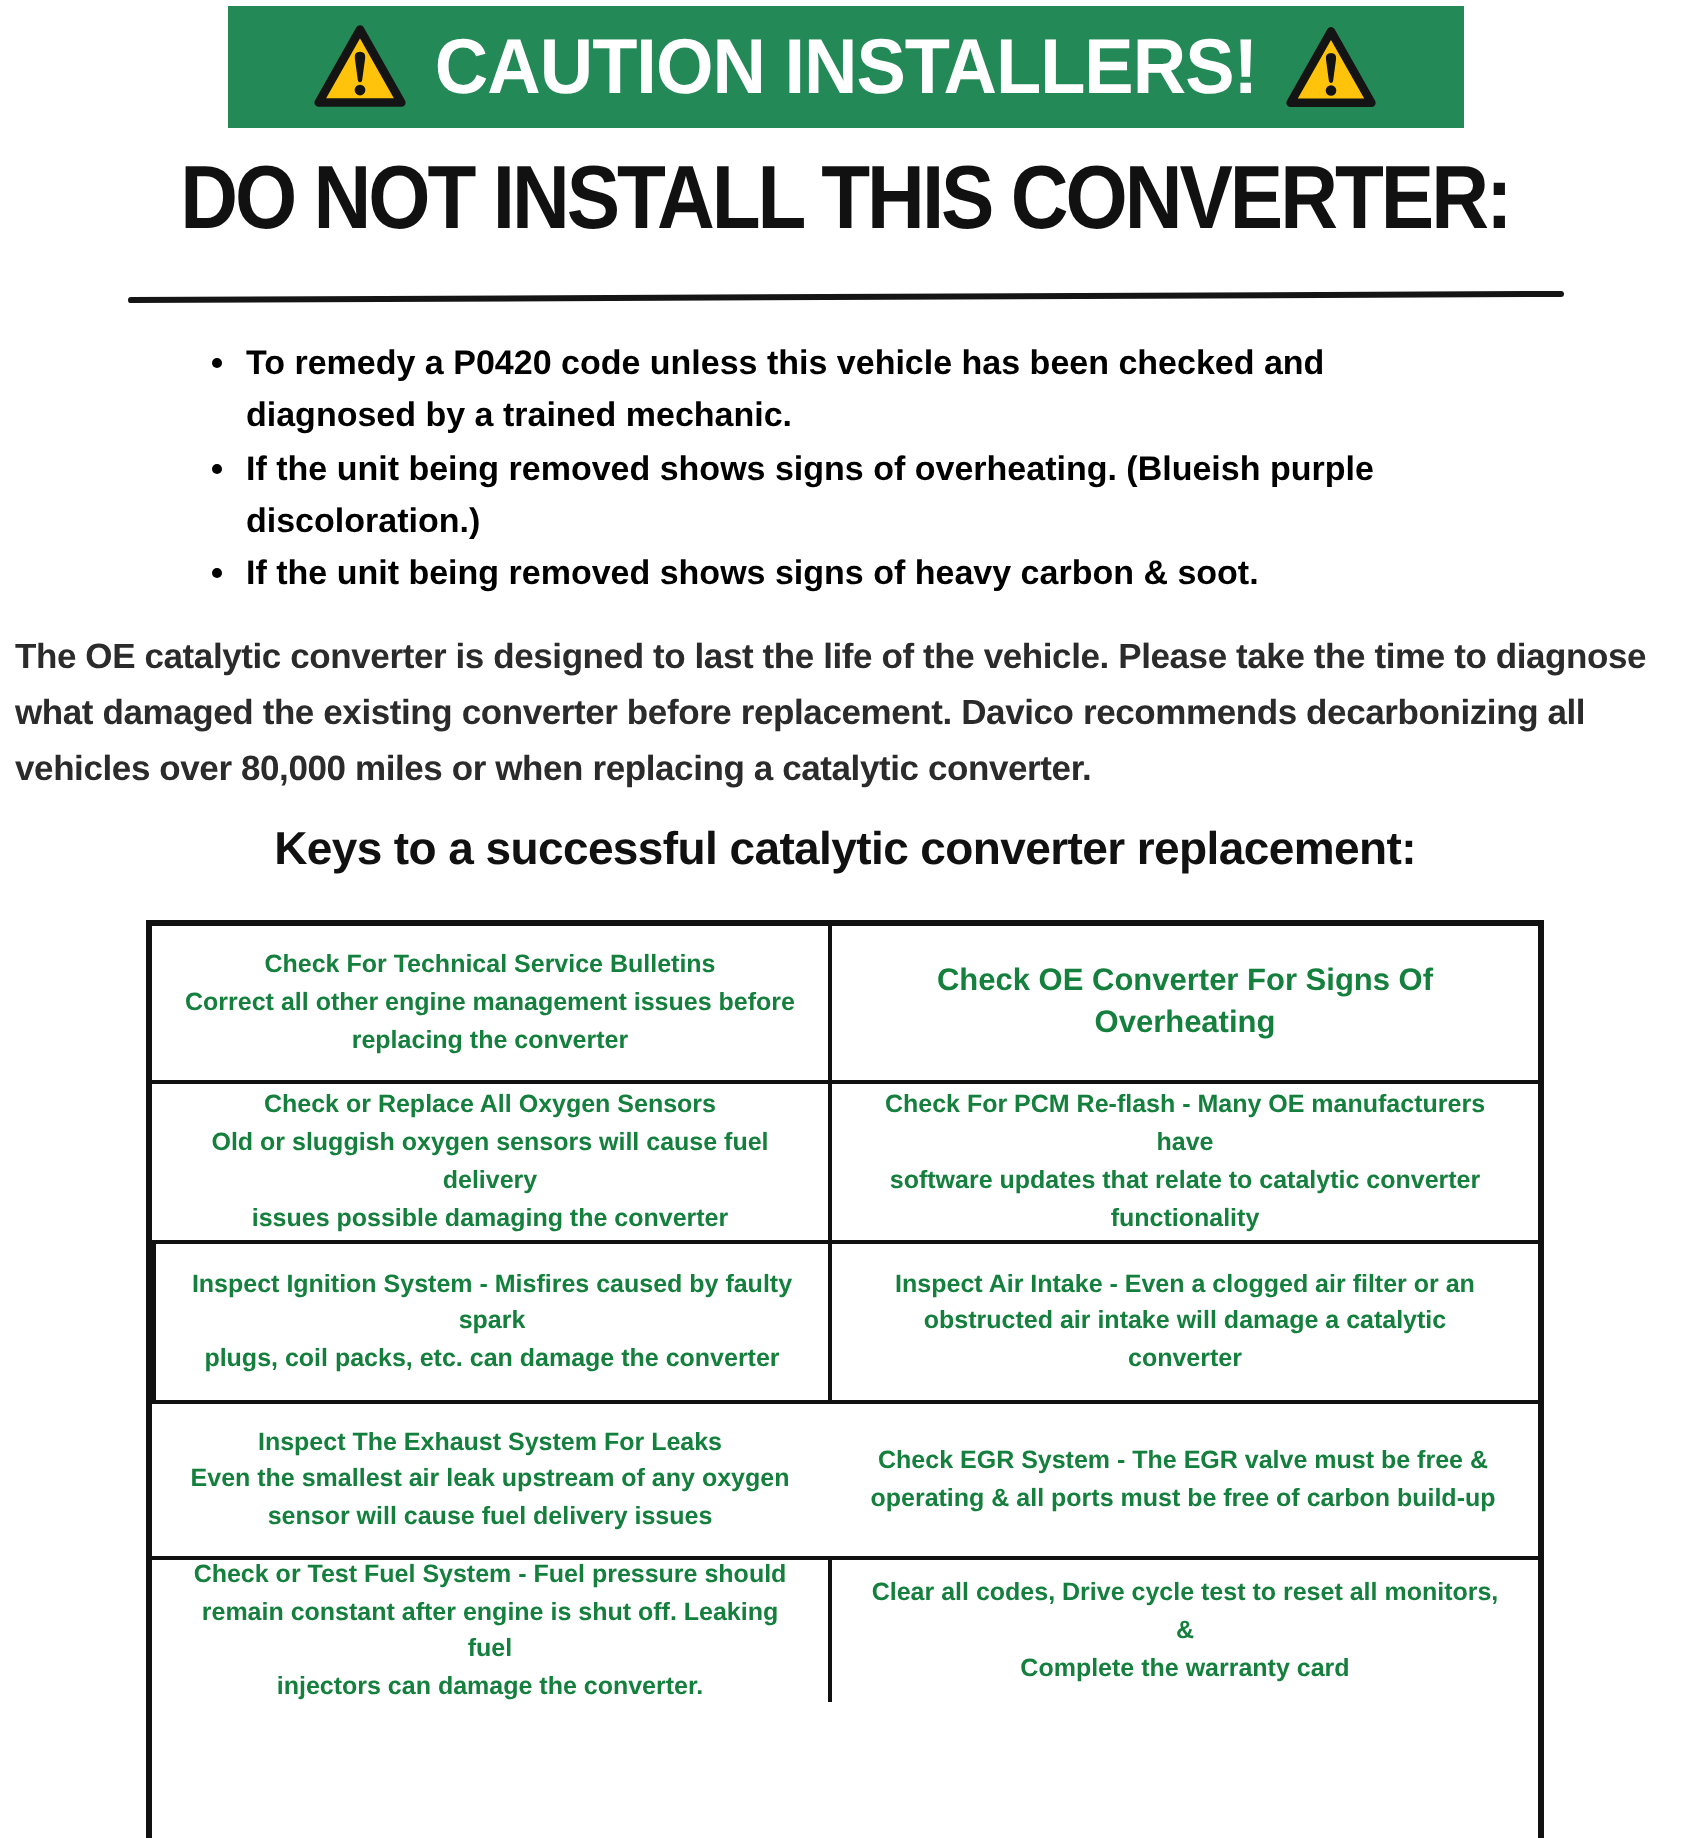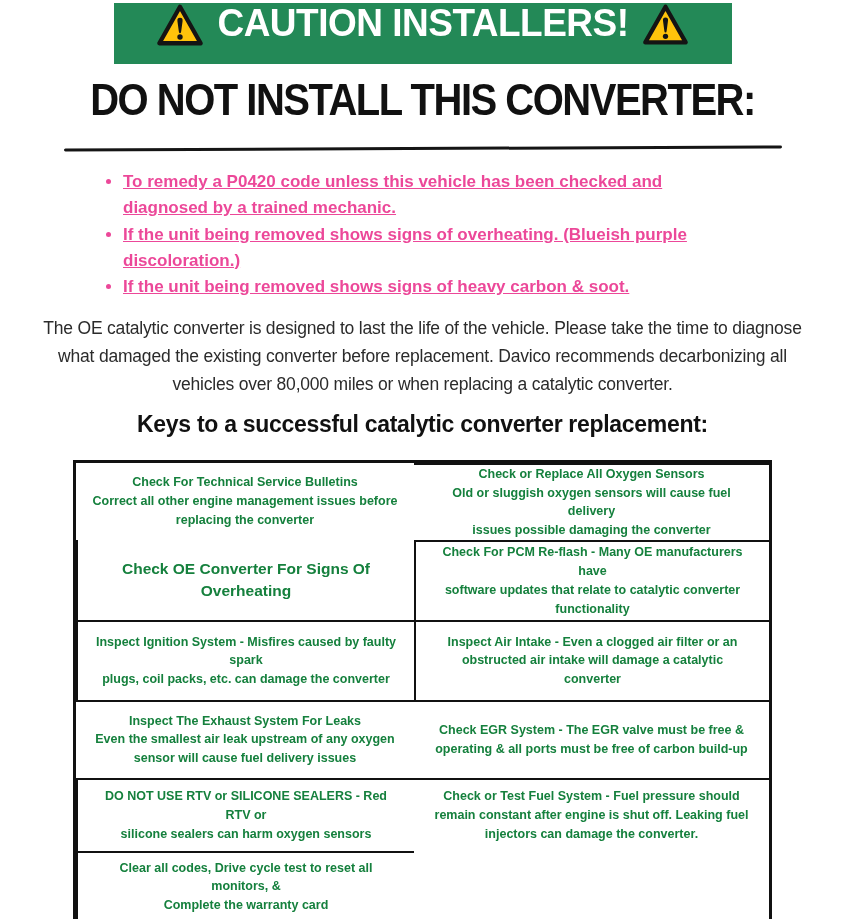--- a/index.html
+++ b/index.html
@@ -21,20 +21,21 @@
     position: relative;
   }
 
   
   .banner {
     width: 618px;
     height: 61px;
     margin: 3px auto 0;
     background: #238957;
     display: flex;
+    align-items: center;
     justify-content: center;
     gap: 13px;
   }
   .banner-text {
     color: #ffffff;
     font-weight: 800;
     font-size: 37px;
     letter-spacing: -0.5px;
     white-space: nowrap;
     transform: scaleY(1.05);
@@ -69,31 +70,29 @@
     margin: 19px 0 0 104px;
     padding: 0 0 0 19px;
     width: 640px;
     list-style: disc outside;
   }
   .warnings li {
     font-size: 17px;
     font-weight: 700;
     line-height: 1.55;
     white-space: pre-line;
-    color: #ec4899;
-    text-decoration: underline;
+    color: #000000;
   }
 
   
   .notice {
     margin: 13px auto 0;
     width: 830px;
-    text-align: center;
     font-size: 17.5px;
-    font-weight: 400;
+    font-weight: 700;
     line-height: 1.62;
     color: #2b2b2b;
     white-space: pre-line;
     letter-spacing: -0.2px;
   }
 
   
   .keys-heading {
     margin: 12px auto 0;
     text-align: center;
@@ -165,42 +164,40 @@
   <p class="notice">The OE catalytic converter is designed to last the life of the vehicle. Please take the time to diagnose
 what damaged the existing converter before replacement. Davico recommends decarbonizing all
 vehicles over 80,000 miles or when replacing a catalytic converter.</p>
 
   <div class="keys-heading">Keys to a successful catalytic converter replacement:</div>
 
   <div class="keys-table">
     <div class="cell col-left">Check For Technical Service Bulletins
 Correct all other engine management issues before
 replacing the converter</div>
+    <div class="cell col-right cell-lg">Check OE Converter For Signs Of Overheating</div>
+
     <div class="cell col-left not-first-row">Check or Replace All Oxygen Sensors
 Old or sluggish oxygen sensors will cause fuel delivery
 issues possible damaging the converter</div>
-
-    <div class="cell col-right cell-lg">Check OE Converter For Signs Of Overheating</div>
     <div class="cell col-right not-first-row">Check For PCM Re-flash - Many OE manufacturers have
 software updates that relate to catalytic converter
 functionality</div>
 
     <div class="cell col-right not-first-row">Inspect Ignition System - Misfires caused by faulty spark
 plugs, coil packs, etc. can damage the converter</div>
 
     <div class="cell col-right not-first-row">Inspect Air Intake - Even a clogged air filter or an
 obstructed air intake will damage a catalytic converter</div>
     <div class="cell col-left not-first-row">Inspect The Exhaust System For Leaks
 Even the smallest air leak upstream of any oxygen
 sensor will cause fuel delivery issues</div>
 
     <div class="cell col-left not-first-row">Check EGR System - The EGR valve must be free &amp;
 operating &amp; all ports must be free of carbon build-up</div>
-    <div class="cell col-right not-first-row">DO NOT USE RTV or SILICONE SEALERS - Red RTV or
-silicone sealers can harm oxygen sensors</div>
 
     <div class="cell col-left not-first-row">Check or Test Fuel System - Fuel pressure should
 remain constant after engine is shut off.  Leaking fuel
 injectors can damage the converter.</div>
     <div class="cell col-right not-first-row">Clear all codes,  Drive cycle test to reset all monitors, &amp;
 Complete the warranty card</div>
   </div>
 
 </div>
 

